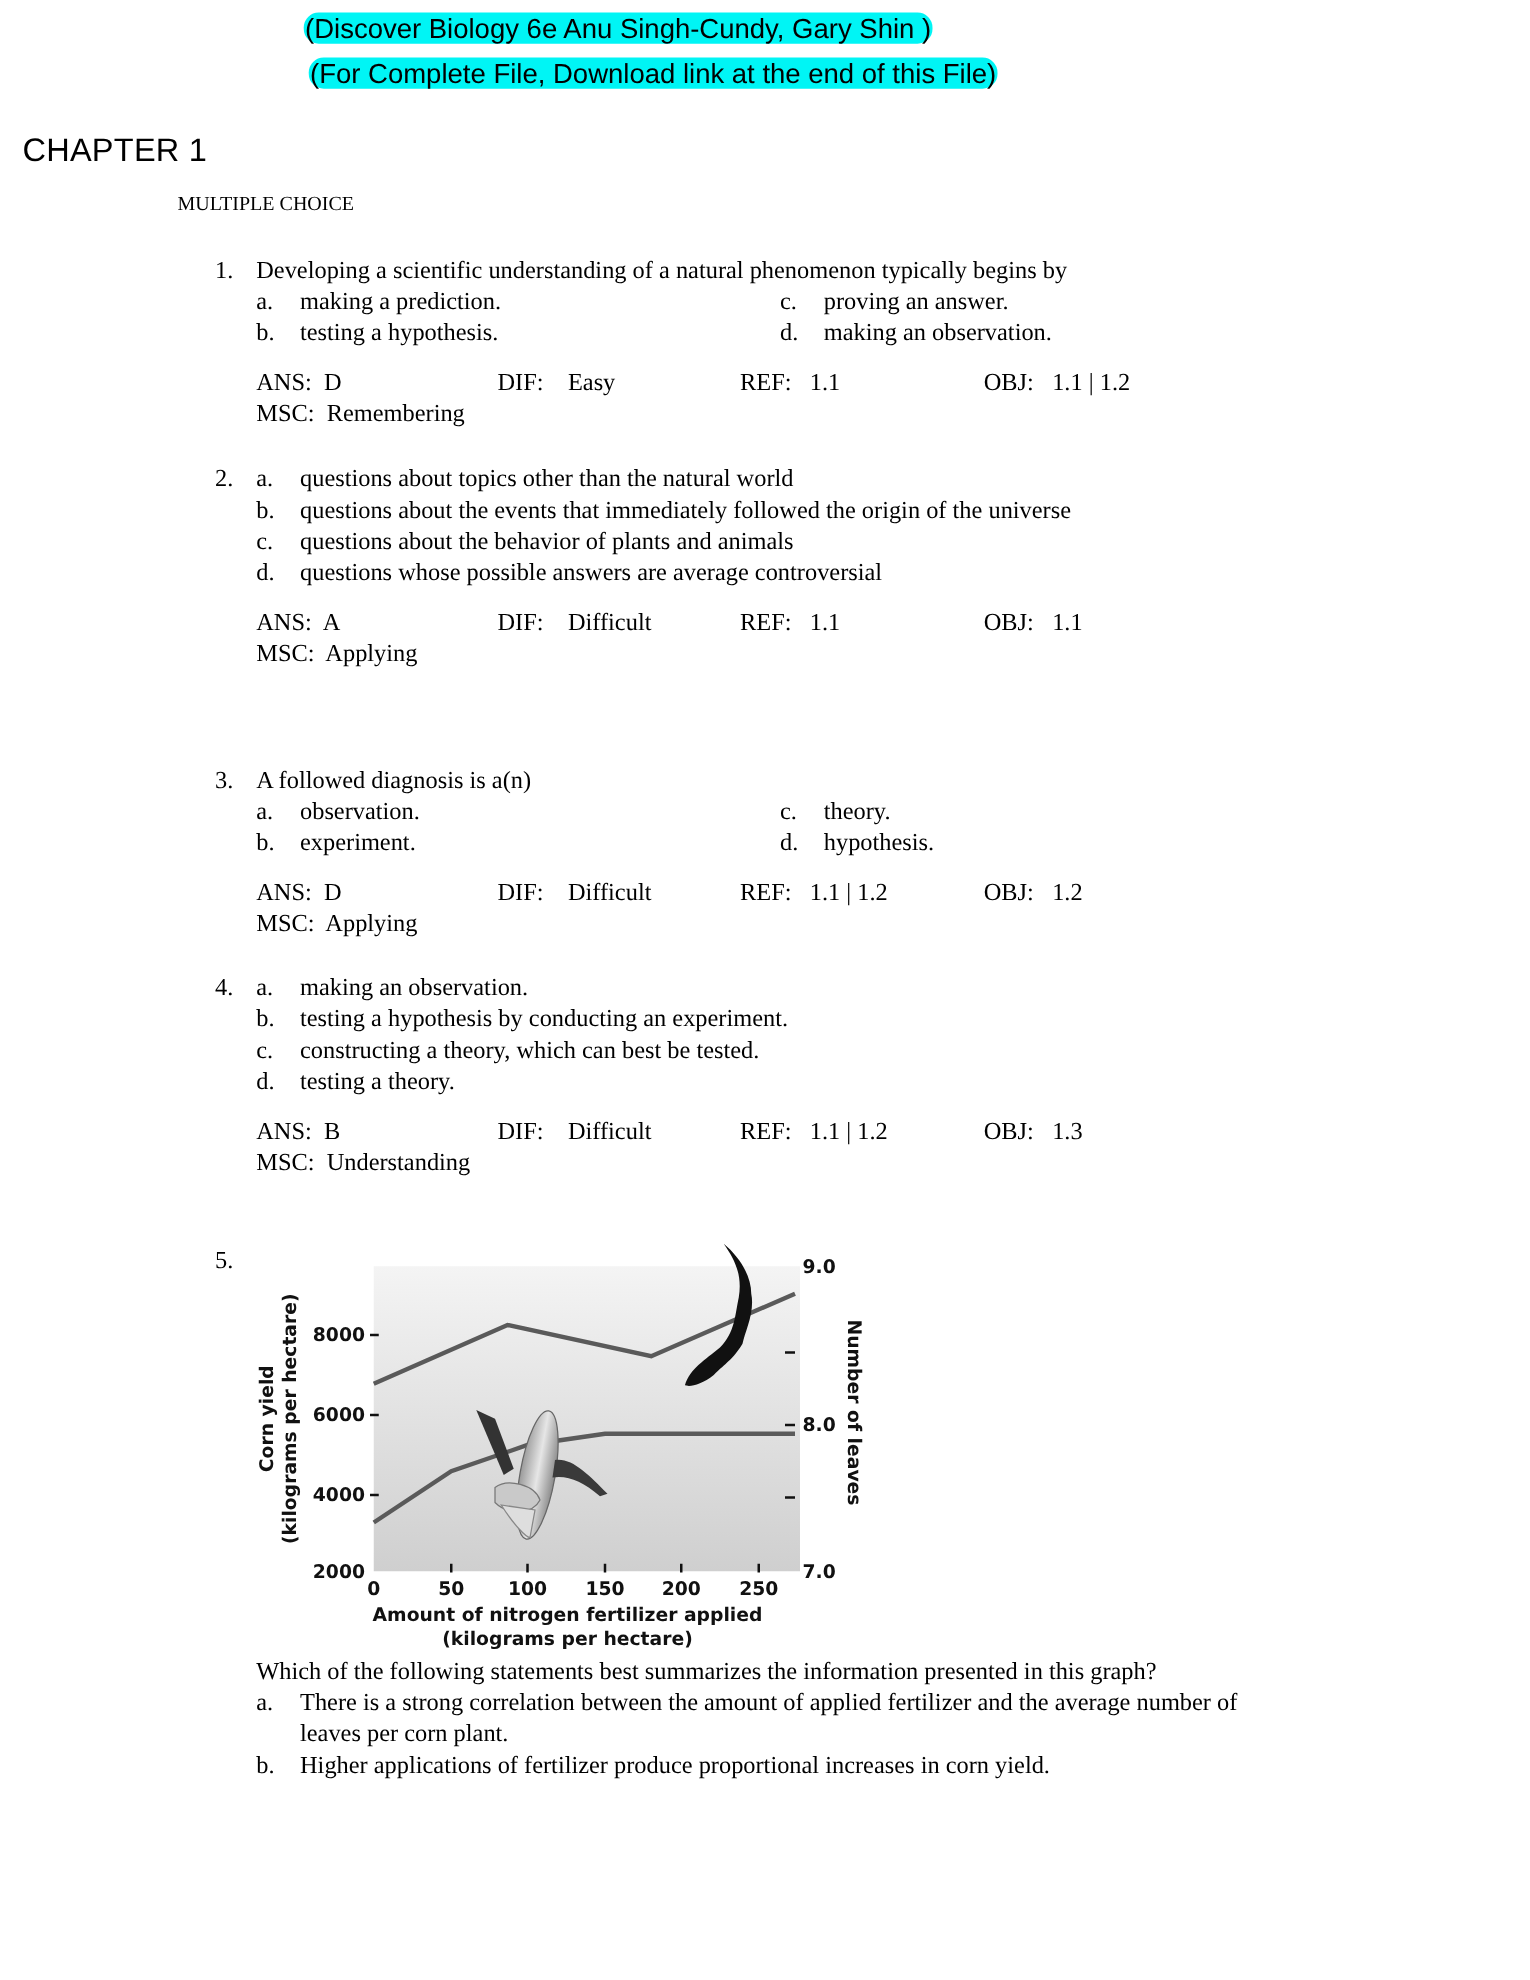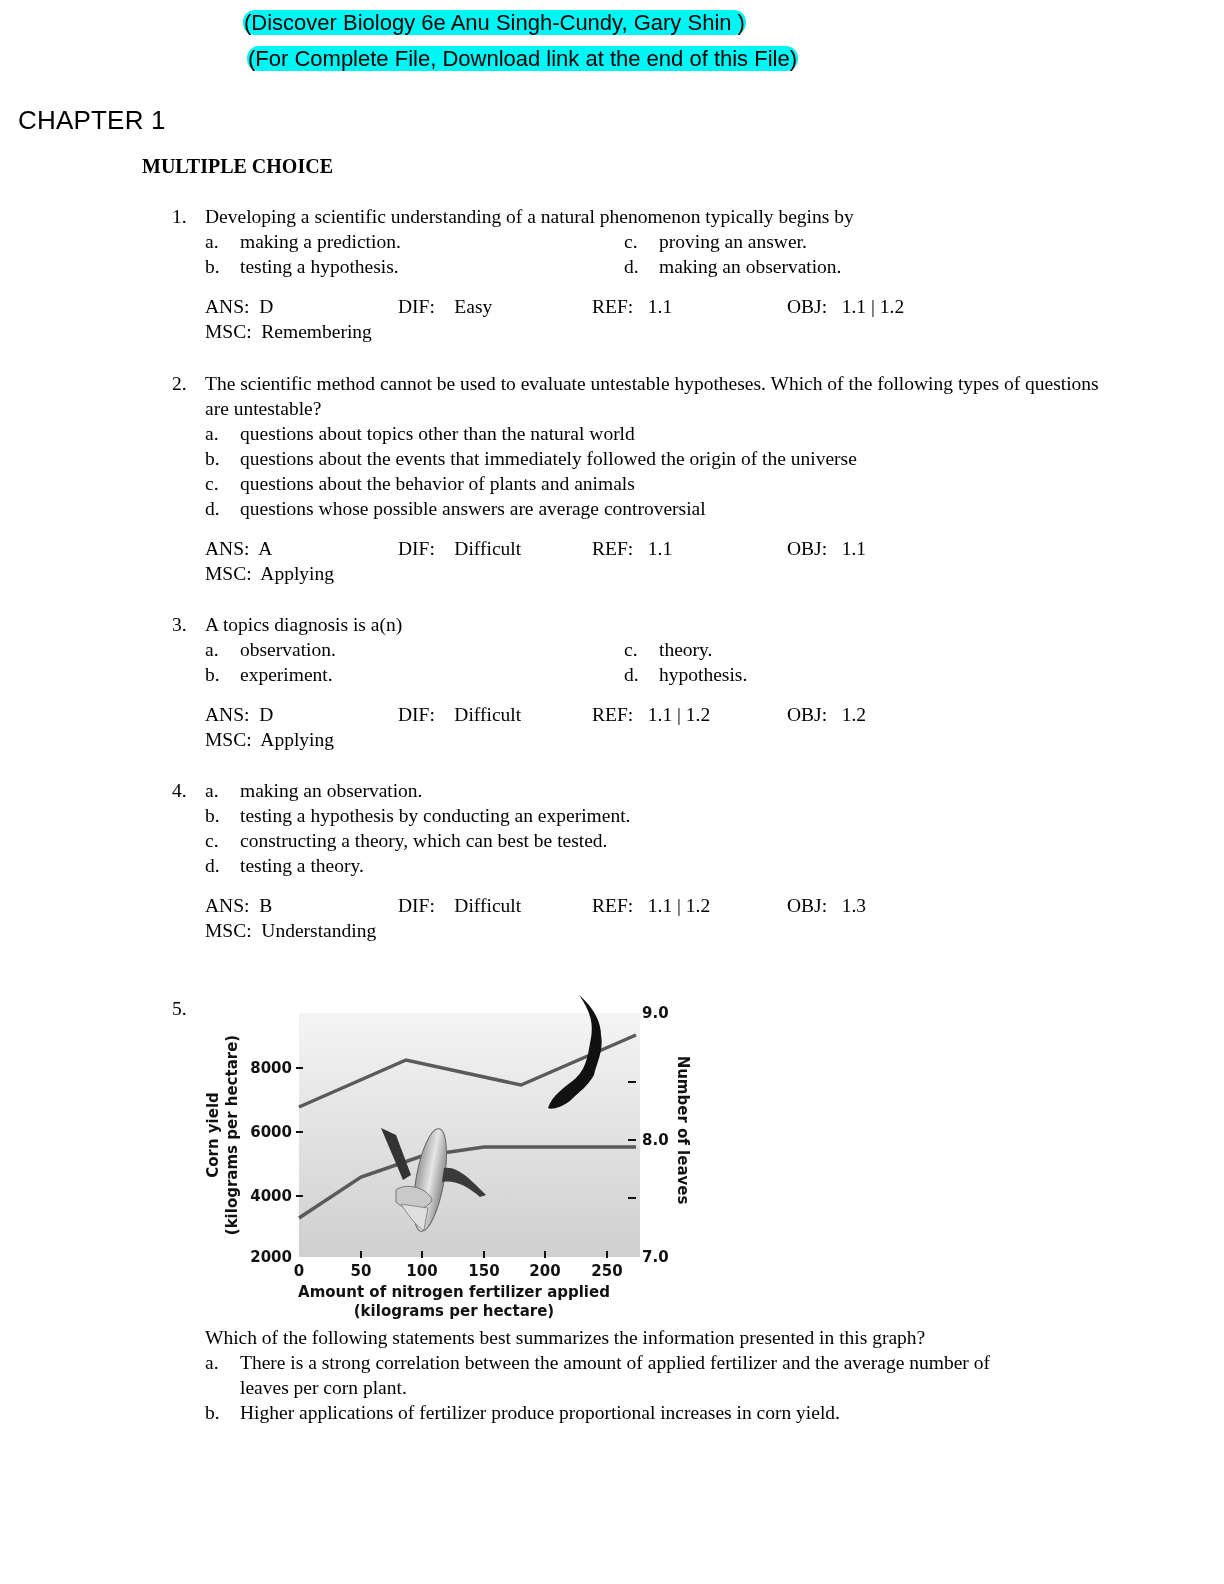--- a/index.html
+++ b/index.html
@@ -6,21 +6,21 @@
   body { width: 1224px; height: 1584px; position: relative; overflow: hidden; color: #000; }
   .sans { font-family: "Liberation Sans", "DejaVu Sans", sans-serif; }
   .serif { font-family: "Liberation Serif", "DejaVu Serif", serif; }
 
   .banner { position: absolute; left: 0; font-size: 22px; line-height: 26px; white-space: nowrap; }
   .banner span { background: #00f5f5; padding: 0 1px; border-radius: 12px; }
   #banner1 { top: 10px; left: 243px; }
   #banner2 { top: 46px; left: 247px; }
 
   #chapter { position: absolute; left: 18px; top: 105px; font-size: 26px; letter-spacing: 0.2px; }
-  #section { position: absolute; left: 142px; top: 155px; font-size: 20px; font-weight: bold; }
+  #section { position: absolute; left: 142px; top: 155px; font-size: 16px; font-weight: normal; }
 
   .q { position: absolute; left: 172px; font-size: 19.5px; line-height: 25px; }
   .q .num { position: absolute; left: 0; top: 0; width: 30px; }
   .q .stem { margin-left: 33px; width: 900px; }
   .opts { margin-left: 33px; position: relative; }
   .opt { position: relative; padding-left: 35px; }
   .opt .lt { position: absolute; left: 0; top: 0; }
   .opts.two { display: grid; grid-template-columns: 419px 400px; }
   .meta { margin-left: 33px; margin-top: 15px; position: relative; height: 50px; }
   .meta .cell { position: absolute; top: 0; white-space: nowrap; }
@@ -56,39 +56,38 @@
     <div class="cell" style="left:0"><span>ANS:</span>&nbsp; <span>D</span></div>
     <div class="cell" style="left:193px"><span>DIF:</span>&nbsp;&nbsp;&nbsp; <span>Easy</span></div>
     <div class="cell" style="left:387px"><span>REF:</span>&nbsp;&nbsp; <span>1.1</span></div>
     <div class="cell" style="left:582px"><span>OBJ:</span>&nbsp;&nbsp; <span>1.1 | 1.2</span></div>
     <div class="msc"><span>MSC:</span>&nbsp; <span>Remembering</span></div>
   </div>
 </div>
 
 <div class="q serif" style="top:371px;">
   <div class="num">2.</div>
-  <div class="stem" style="width:900px">The scientific method cannot be used to evaluate untestable hypotheses. Which of the following types of questions are untestable?</div>
   <div class="opts">
     <div class="opt"><span class="lt">a.</span><span>questions about topics other than the natural world</span></div>
     <div class="opt"><span class="lt">b.</span><span>questions about the events that immediately followed the origin of the universe</span></div>
     <div class="opt"><span class="lt">c.</span><span>questions about the behavior of plants and animals</span></div>
     <div class="opt"><span class="lt">d.</span><span>questions whose possible answers are average controversial</span></div>
   </div>
   <div class="meta">
     <div class="cell" style="left:0"><span>ANS:</span>&nbsp; <span>A</span></div>
     <div class="cell" style="left:193px"><span>DIF:</span>&nbsp;&nbsp;&nbsp; <span>Difficult</span></div>
     <div class="cell" style="left:387px"><span>REF:</span>&nbsp;&nbsp; <span>1.1</span></div>
     <div class="cell" style="left:582px"><span>OBJ:</span>&nbsp;&nbsp; <span>1.1</span></div>
     <div class="msc"><span>MSC:</span>&nbsp; <span>Applying</span></div>
   </div>
 </div>
 
 <div class="q serif" style="top:612px;">
   <div class="num">3.</div>
-  <div class="stem">A topics diagnosis is a(n)</div>
+  <div class="stem">A followed diagnosis is a(n)</div>
   <div class="opts two">
     <div class="opt"><span class="lt">a.</span><span>observation.</span></div>
     <div class="opt"><span class="lt">c.</span><span>theory.</span></div>
     <div class="opt"><span class="lt">b.</span><span>experiment.</span></div>
     <div class="opt"><span class="lt">d.</span><span>hypothesis.</span></div>
   </div>
   <div class="meta">
     <div class="cell" style="left:0"><span>ANS:</span>&nbsp; <span>D</span></div>
     <div class="cell" style="left:193px"><span>DIF:</span>&nbsp;&nbsp;&nbsp; <span>Difficult</span></div>
     <div class="cell" style="left:387px"><span>REF:</span>&nbsp;&nbsp; <span>1.1 | 1.2</span></div>

